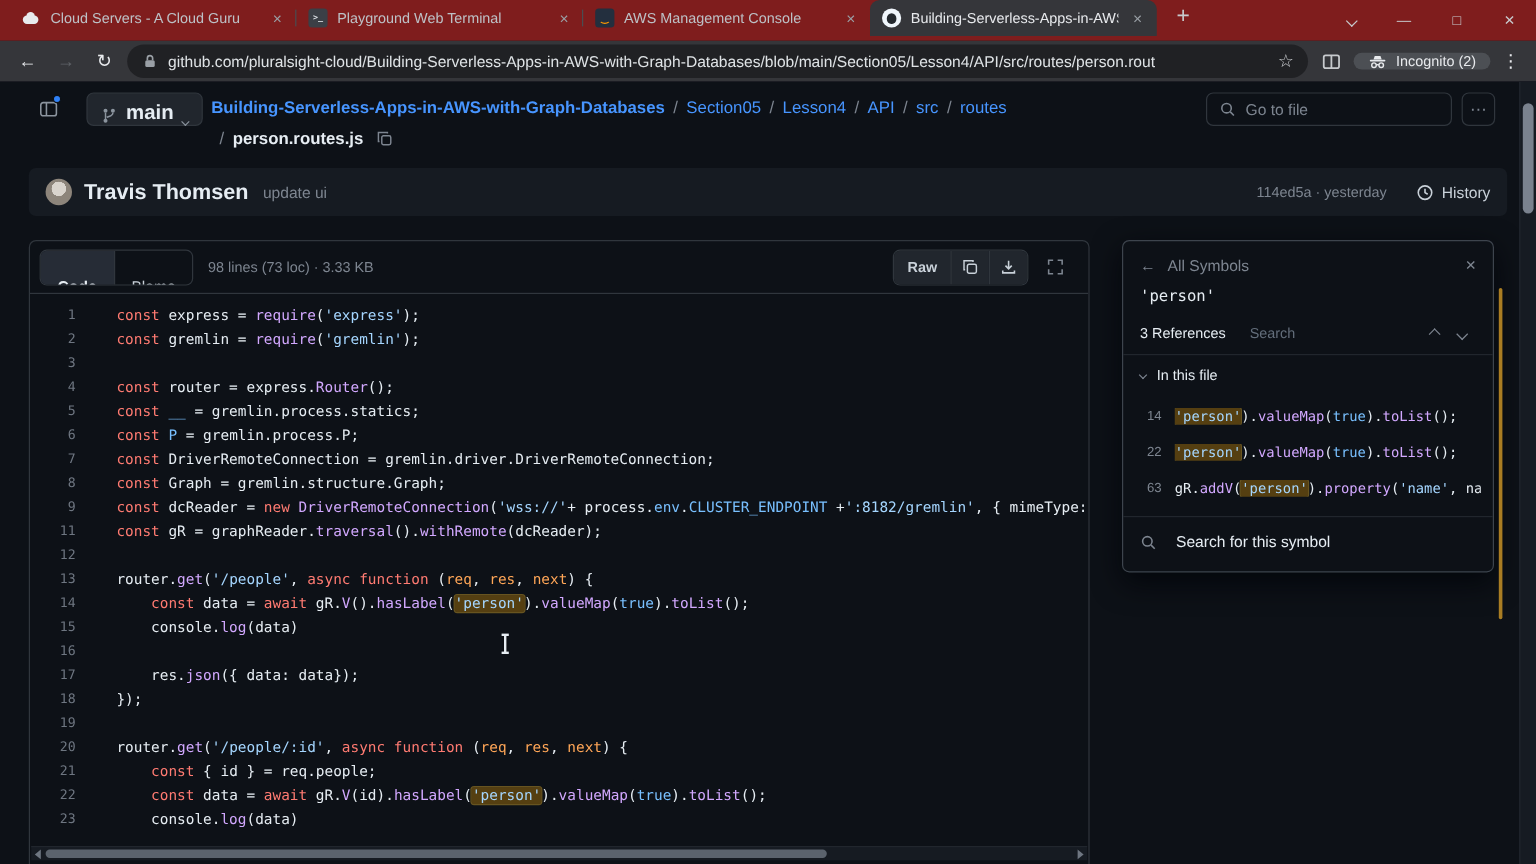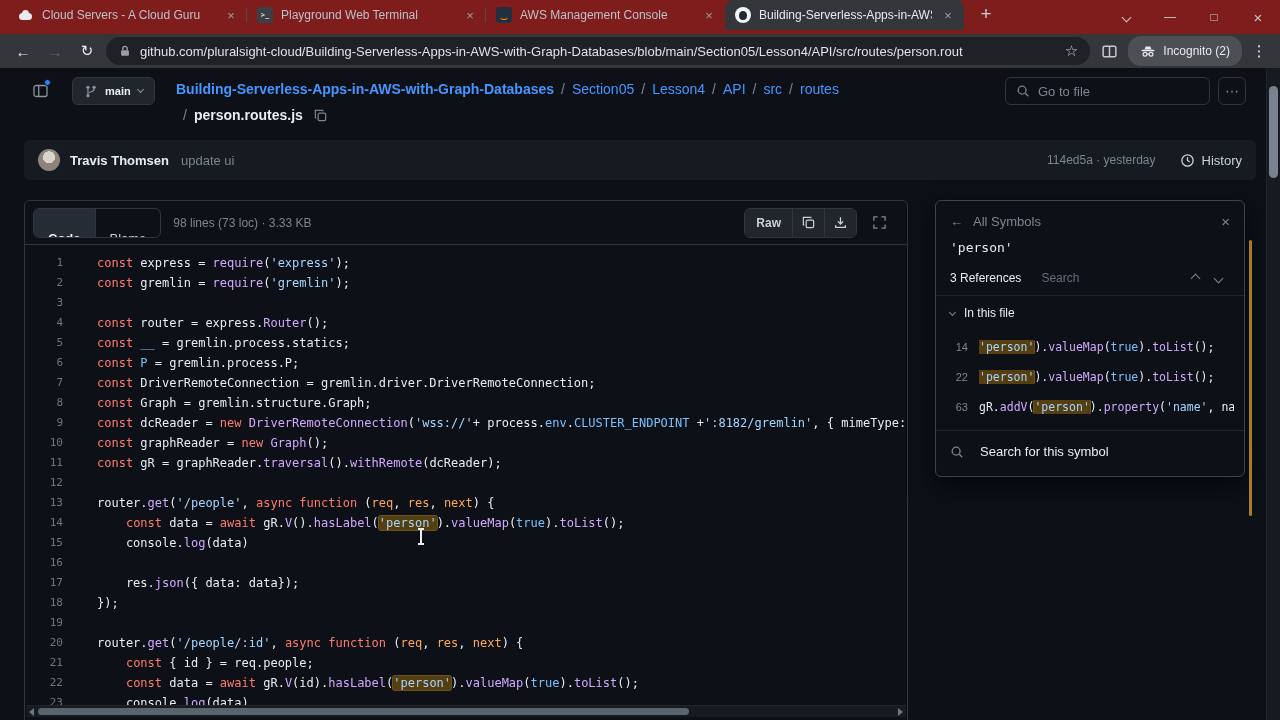--- a/index.html
+++ b/index.html
@@ -32,47 +32,47 @@
   .fav-aws::before{content:"";position:absolute;left:3px;right:3px;bottom:3px;height:6px;border:1.6px solid transparent;border-bottom-color:#ff9900;border-radius:50%}
   .fav-github{background:#f0f6fc;border-radius:50%}
   .fav-github::before{content:"";position:absolute;inset:4px 4px 3px 4px;background:#24292f;border-radius:50% 50% 46% 46%}
 
   .toolbar{position:absolute;top:34px;left:0;right:0;height:34px;background:#35363a;display:flex;align-items:center;padding:0 10px;gap:6px}
   .nav-btn{width:26px;height:26px;display:flex;align-items:center;justify-content:center;color:#e8eaed;font-size:15px;flex:0 0 auto}
   .nav-btn.disabled{color:#5f6368}
   .url-pill{flex:1;height:28px;background:#202124;border-radius:14px;display:flex;align-items:center;padding:0 12px;gap:8px;min-width:0}
   .url-text{color:#dfe3e6;font-size:13px;white-space:nowrap;overflow:hidden;flex:1}
   .star{color:#c7cacd;font-size:15px;flex:0 0 auto}
-  .incog-badge{height:30px;background:#4c4f54;border-radius:13px;display:flex;align-items:center;gap:7px;padding:0 12px;color:#e8eaed;font-size:12px;white-space:nowrap;flex:0 0 auto}
+  .incog-badge{height:14px;background:#4c4f54;border-radius:13px;display:flex;align-items:center;gap:7px;padding:0 12px;color:#e8eaed;font-size:12px;white-space:nowrap;flex:0 0 auto}
   .kebab{color:#e8eaed;font-size:15px;width:22px;text-align:center;flex:0 0 auto}
 
   
   .page{position:absolute;top:68px;left:0;right:0;bottom:0;background:#0d1117;color:#e6edf3}
   .ghlink{color:#4795ff;text-decoration:none}
 
   .tree-btn{position:absolute;left:26px;top:10px;width:28px;height:26px;display:flex;align-items:center;justify-content:center;color:#8b949e}
   .tree-dot{position:absolute;top:1px;right:3px;width:7px;height:7px;border-radius:50%;background:#2f81f7;border:1.5px solid #0d1117}
-  .branch-btn{position:absolute;left:72px;top:9px;height:28px;background:#21262d;border:1px solid #30363d;border-radius:6px;display:flex;align-items:center;gap:7px;padding:0 11px;color:#e6edf3;font-size:11px;font-weight:bold}
+  .branch-btn{position:absolute;left:72px;top:9px;height:28px;background:#21262d;border:1px solid #30363d;border-radius:6px;display:flex;align-items:flex-end;gap:7px;padding:0 11px;color:#e6edf3;font-size:17px;font-weight:bold}
   .branch-btn .chev{color:#8b949e;margin-top:-3px}
 
   .bc-row1{position:absolute;left:176px;top:13px;width:700px;display:flex;align-items:flex-start;flex-wrap:nowrap;font-size:14px;white-space:nowrap}
   .bc-item{font-weight:bold}
   .bc-item.sub{font-weight:normal}
   .bc-sep{color:#7d8590;margin:0 7px}
   .bc-row2{position:absolute;left:176px;top:39px;display:flex;align-items:center;font-size:14px}
   .file-name{font-weight:bold;color:#e6edf3}
   .copy-path{margin-left:10px;color:#7d8590;display:flex;align-items:center}
 
   .right-hdr{position:absolute;right:34px;top:9px;display:flex;gap:8px;align-items:flex-end}
   .goto-file{width:205px;height:28px;border:1px solid #30363d;border-radius:6px;display:flex;align-items:center;gap:8px;padding:0 10px;color:#7d8590;font-size:13px;background:#0d1117}
   .more-btn{width:28px;height:28px;border:1px solid #30363d;border-radius:6px;display:flex;align-items:center;justify-content:center;color:#7d8590;font-size:14px;background:#0d1117}
 
   .commit-bar{position:absolute;left:24px;right:24px;top:72px;height:40px;background:#161b22;border-radius:6px;display:flex;align-items:center;padding:0 14px;gap:10px}
   .avatar{width:22px;height:22px;border-radius:50%;background:radial-gradient(circle at 50% 38%, #d9d4cd 0 34%, #8d857b 35% 100%);flex:0 0 auto}
-  .commit-author{font-size:13px;font-weight:bold;color:#e6edf3}
+  .commit-author{font-size:18px;font-weight:bold;color:#e6edf3}
   .commit-msg{font-size:13px;color:#7d8590;flex:1;margin-left:2px}
   .sha-time{font-size:12px;color:#7d8590;margin-right:14px}
   .history{display:flex;align-items:center;gap:7px;color:#c9d1d9;font-size:13px}
 
   .code-container{position:absolute;left:24px;top:132px;width:884px;height:590px;border:1px solid #30363d;border-radius:6px 6px 0 0;background:#0d1117;overflow:hidden}
   .code-header{height:44px;border-bottom:1px solid #30363d;display:flex;align-items:center;padding:0 8px;gap:12px}
   .segmented{display:flex;border:1px solid #30363d;border-radius:6px;overflow:hidden;height:30px}
   .seg{padding:16px 14px;line-height:28px;font-size:13px;color:#c9d1d9}
   .seg.active{background:#262c36;color:#e6edf3;font-weight:bold}
   .seg+.seg{border-left:1px solid #30363d}
@@ -313,21 +313,20 @@
     <div class="code-body">
         <div class="cl"><span class="ln">1</span><span class="lc"><span class="tk-k">const </span><span>express = </span><span class="tk-e">require</span><span>(</span><span class="tk-s">'express'</span><span>);</span></span></div>
         <div class="cl"><span class="ln">2</span><span class="lc"><span class="tk-k">const </span><span>gremlin = </span><span class="tk-e">require</span><span>(</span><span class="tk-s">'gremlin'</span><span>);</span></span></div>
         <div class="cl"><span class="ln">3</span><span class="lc"></span></div>
         <div class="cl"><span class="ln">4</span><span class="lc"><span class="tk-k">const </span><span>router = express.</span><span class="tk-e">Router</span><span>();</span></span></div>
         <div class="cl"><span class="ln">5</span><span class="lc"><span class="tk-k">const </span><span class="tk-c">__</span><span> = gremlin.process.statics;</span></span></div>
         <div class="cl"><span class="ln">6</span><span class="lc"><span class="tk-k">const </span><span class="tk-c">P</span><span> = gremlin.process.P;</span></span></div>
         <div class="cl"><span class="ln">7</span><span class="lc"><span class="tk-k">const </span><span>DriverRemoteConnection = gremlin.driver.DriverRemoteConnection;</span></span></div>
         <div class="cl"><span class="ln">8</span><span class="lc"><span class="tk-k">const </span><span>Graph = gremlin.structure.Graph;</span></span></div>
         <div class="cl"><span class="ln">9</span><span class="lc"><span class="tk-k">const </span><span>dcReader = </span><span class="tk-k">new </span><span class="tk-e">DriverRemoteConnection</span><span>(</span><span class="tk-s">'wss://'</span><span>+ process.</span><span class="tk-c">env</span><span>.</span><span class="tk-c">CLUSTER_ENDPOINT</span><span> +</span><span class="tk-s">':8182/gremlin'</span><span>, { mimeType: </span></span></div>
-        <div class="cl"><span class="ln">10</span><span class="lc"><span class="tk-k">const </span><span>graphReader = </span><span class="tk-k">new </span><span class="tk-e">Graph</span><span>();</span></span></div>
         <div class="cl"><span class="ln">11</span><span class="lc"><span class="tk-k">const </span><span>gR = graphReader.</span><span class="tk-e">traversal</span><span>().</span><span class="tk-e">withRemote</span><span>(dcReader);</span></span></div>
         <div class="cl"><span class="ln">12</span><span class="lc"></span></div>
         <div class="cl"><span class="ln">13</span><span class="lc"><span>router.</span><span class="tk-e">get</span><span>(</span><span class="tk-s">'/people'</span><span>, </span><span class="tk-k">async function</span><span> (</span><span class="tk-o">req</span><span>, </span><span class="tk-o">res</span><span>, </span><span class="tk-o">next</span><span>) {</span></span></div>
         <div class="cl"><span class="ln">14</span><span class="lc"><span>    </span><span class="tk-k">const </span><span>data = </span><span class="tk-k">await</span><span> gR.</span><span class="tk-e">V</span><span>().</span><span class="tk-e">hasLabel</span><span>(</span><span class="tk-s tk-hl">'person'</span><span>).</span><span class="tk-e">valueMap</span><span>(</span><span class="tk-c">true</span><span>).</span><span class="tk-e">toList</span><span>();</span></span></div>
         <div class="cl"><span class="ln">15</span><span class="lc"><span>    console.</span><span class="tk-e">log</span><span>(data)</span></span></div>
         <div class="cl"><span class="ln">16</span><span class="lc"></span></div>
         <div class="cl"><span class="ln">17</span><span class="lc"><span>    res.</span><span class="tk-e">json</span><span>({ data: data});</span></span></div>
         <div class="cl"><span class="ln">18</span><span class="lc"><span>});</span></span></div>
         <div class="cl"><span class="ln">19</span><span class="lc"></span></div>
         <div class="cl"><span class="ln">20</span><span class="lc"><span>router.</span><span class="tk-e">get</span><span>(</span><span class="tk-s">'/people/:id'</span><span>, </span><span class="tk-k">async function</span><span> (</span><span class="tk-o">req</span><span>, </span><span class="tk-o">res</span><span>, </span><span class="tk-o">next</span><span>) {</span></span></div>

